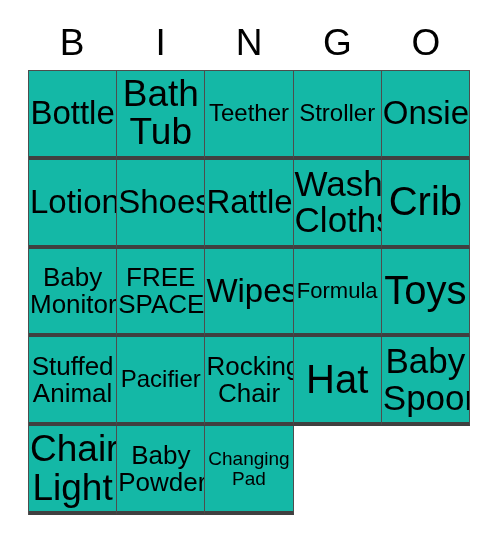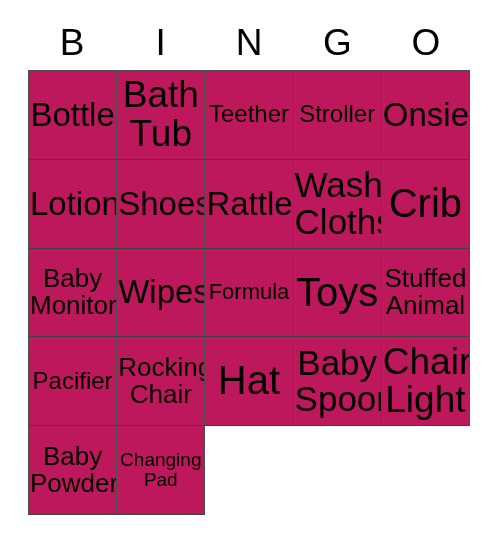--- a/index.html
+++ b/index.html
@@ -53,27 +53,27 @@
     display: grid;
     grid-template-columns: repeat(5, 1fr);
     grid-template-rows: repeat(5, 1fr);
     border-top: 1px solid #4d4d4d;
     border-left: 1px solid #4d4d4d;
     box-sizing: border-box;
     background: #ffffff;
   }
   .bingo-cell {
     border-right: 1px solid #4d4d4d;
-    border-bottom: 1px solid #404040;
+    border-bottom: 4px solid #404040;
     box-sizing: border-box;
     display: flex;
     align-items: center;
     justify-content: center;
     overflow: hidden;
-    background: #be185d;
+    background: #14b8a6;
   }
   .bingo-cell .cell-text {
     display: block;
     width: 100%;
     text-align: center;
     line-height: 1.04;
     white-space: pre-line;
     color: #000000;
     padding: 0 1px;
     box-sizing: border-box;
@@ -132,20 +132,24 @@
         <span class="cell-text">Wash
 Cloths</span>
       </div>
       <div class="bingo-cell fs-xxl">
         <span class="cell-text">Crib</span>
       </div>
       <div class="bingo-cell fs-sm">
         <span class="cell-text">Baby
 Monitor</span>
       </div>
+      <div class="bingo-cell fs-sm">
+        <span class="cell-text">FREE
+SPACE</span>
+      </div>
       <div class="bingo-cell fs-lg">
         <span class="cell-text">Wipes</span>
       </div>
       <div class="bingo-cell fs-xxs">
         <span class="cell-text">Formula</span>
       </div>
       <div class="bingo-cell fs-xxl">
         <span class="cell-text">Toys</span>
       </div>
       <div class="bingo-cell fs-sm">

